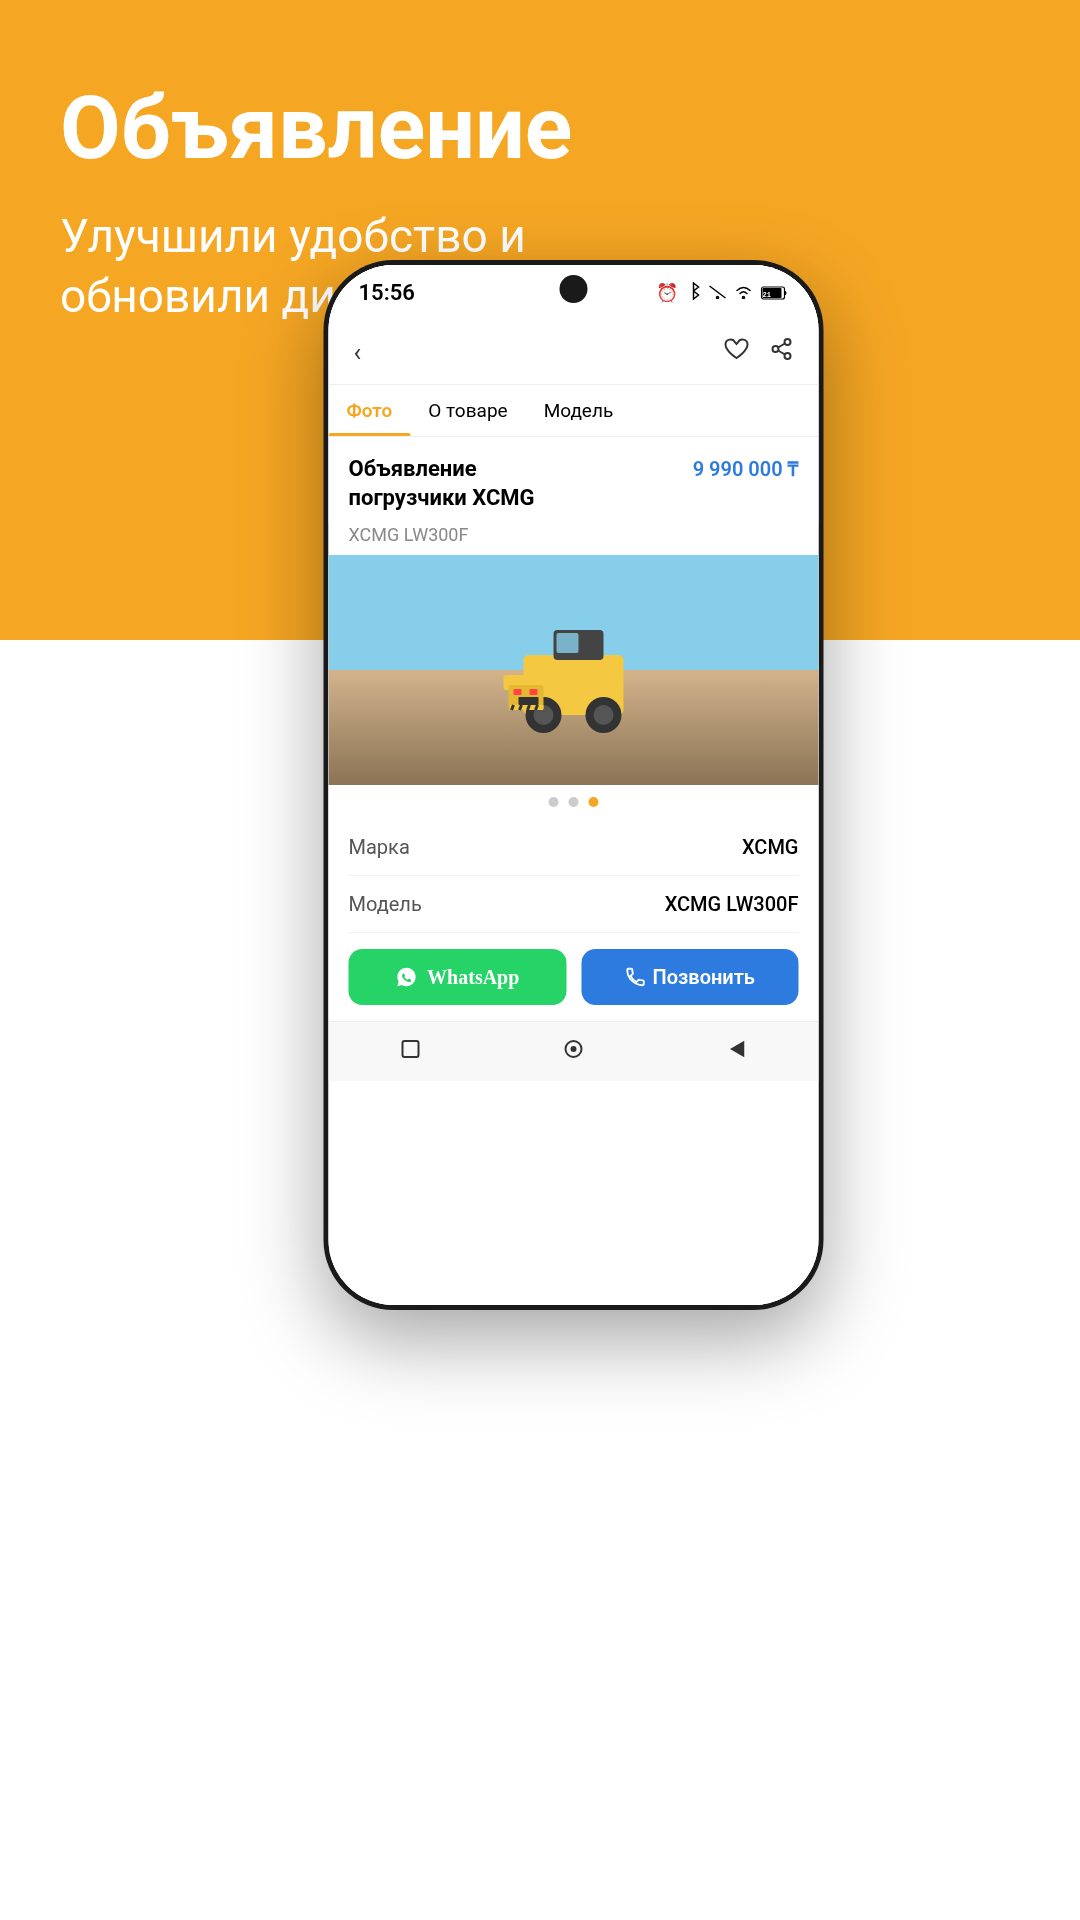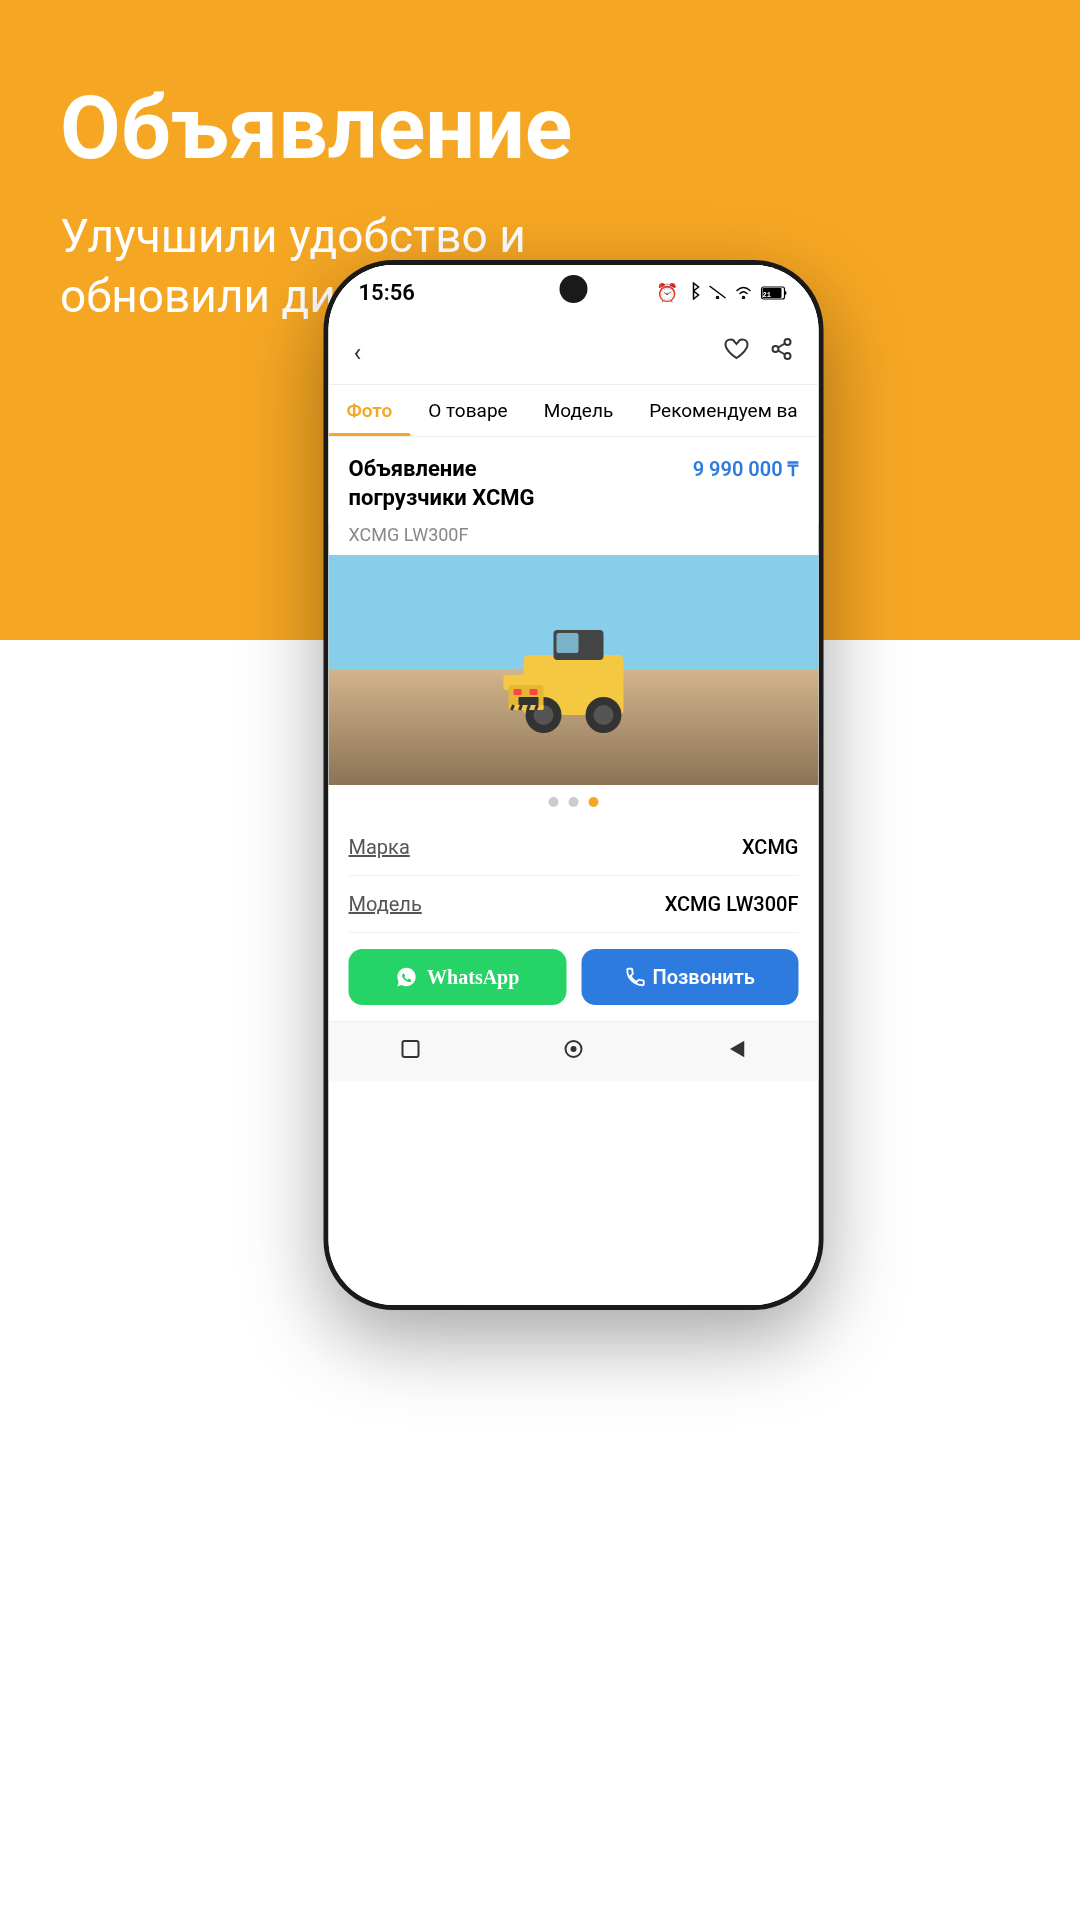--- a/index.html
+++ b/index.html
@@ -263,21 +263,20 @@
       display: flex;
       justify-content: space-between;
       align-items: center;
       padding: 16px 0;
       border-bottom: 1px solid #f0f0f0;
     }
 
     .spec-label {
       font-size: 20px;
       color: #555;
-      text-decoration: underline;
     }
 
     .spec-value {
       font-size: 20px;
       color: #000;
       font-weight: 500;
     }
 
     
     .action-buttons {
@@ -422,23 +421,20 @@
         <div class="tabs-bar">
           <div class="tab-item active">
             <span>Фото</span>
           </div>
           <div class="tab-item">
             <span>О товаре</span>
           </div>
           <div class="tab-item">
             <span>Модель</span>
           </div>
-          <div class="tab-item">
-            <span>Рекомендуем ва</span>
-          </div>
         </div>
 
         <div class="product-info">
           <div class="product-name">Объявление погрузчики XCMG</div>
           <div class="product-price">9 990 000 ₸</div>
         </div>
         <div class="product-model">XCMG LW300F</div>
 
         <div class="product-image">
 

